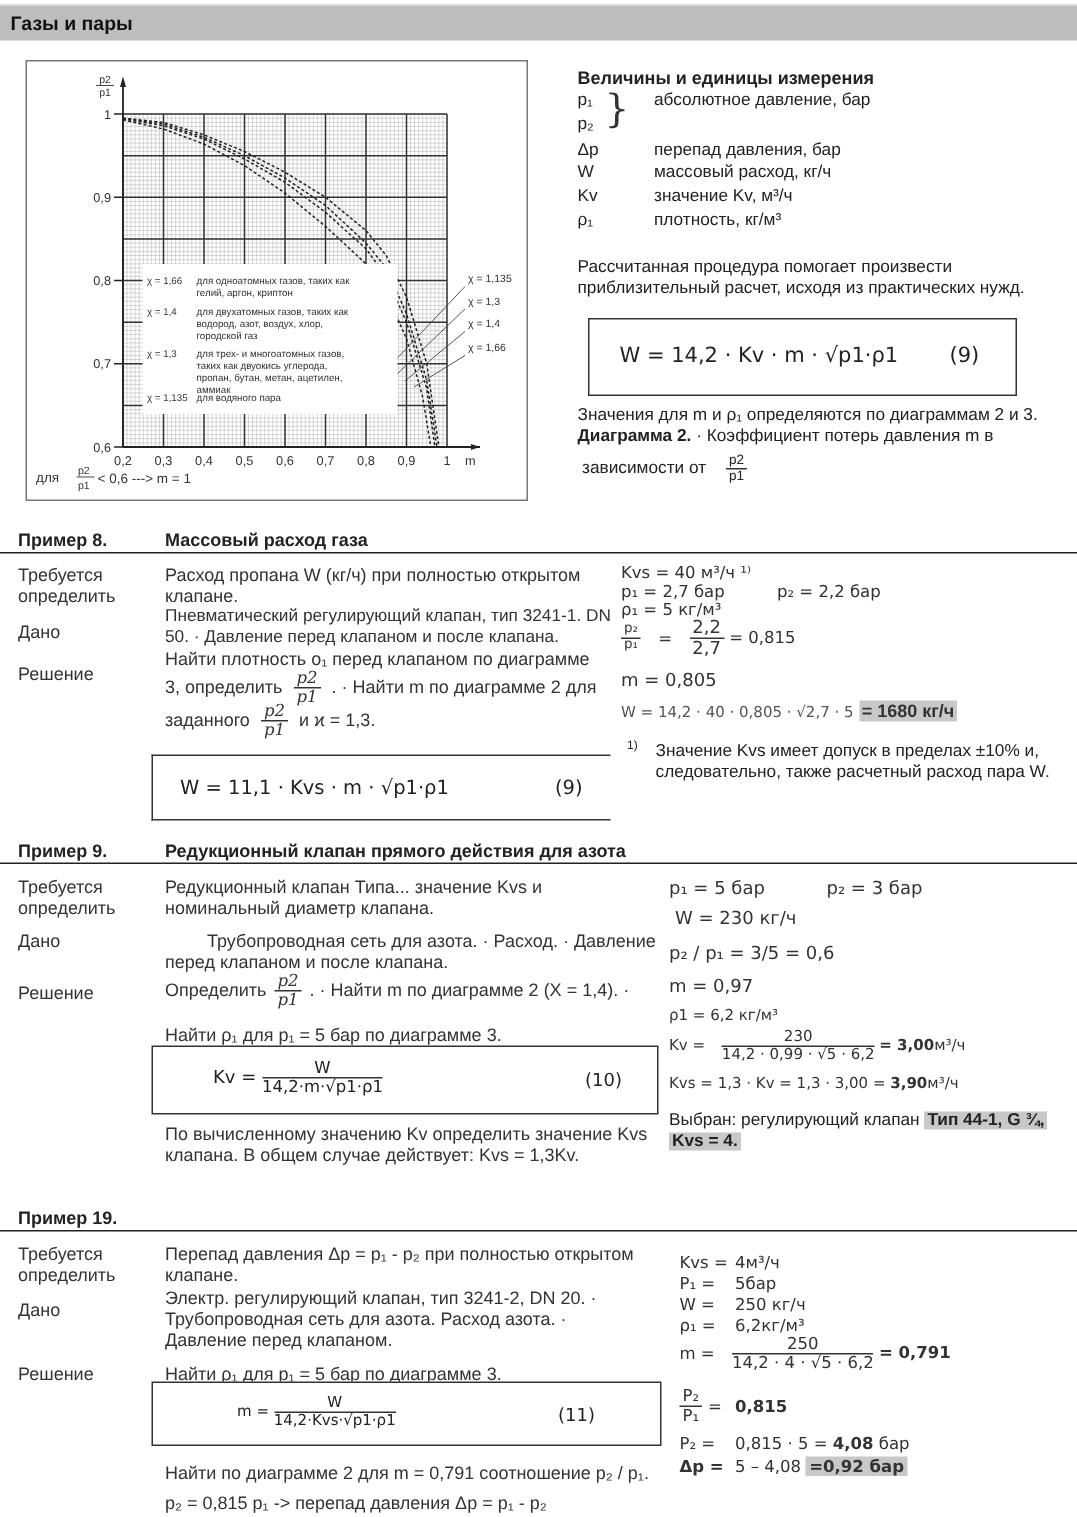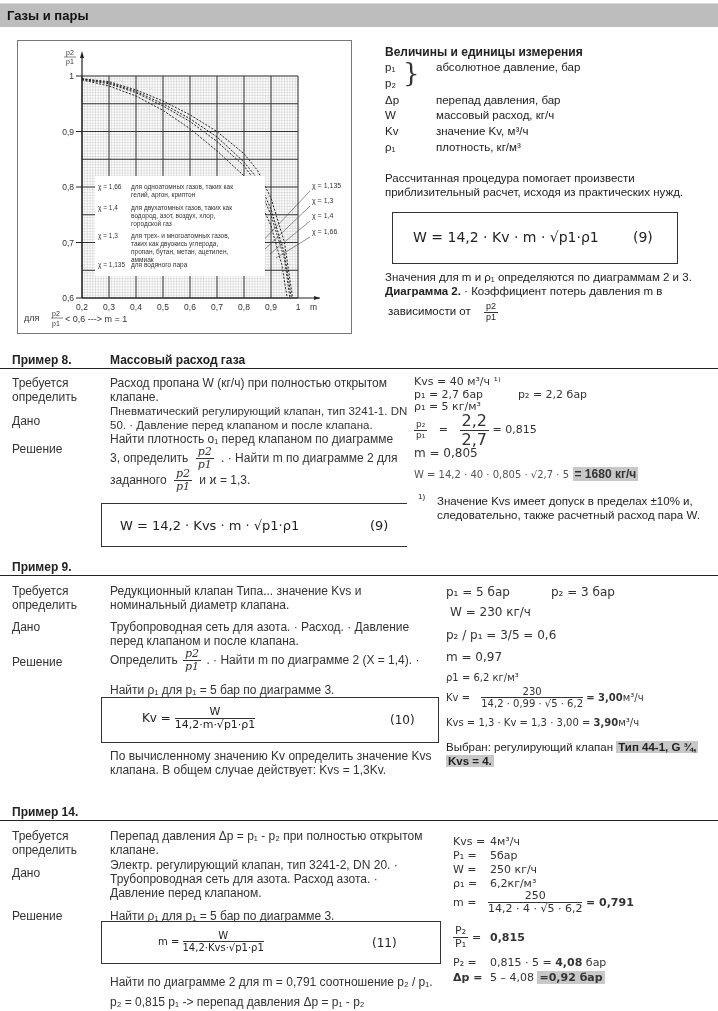--- a/index.html
+++ b/index.html
@@ -346,54 +346,55 @@
   <span>3, определить</span>
   <span class="frac" style="font-family:'DejaVu Serif',serif;font-style:italic;font-size:11px;margin:0 4px;"><span class="n">p2</span><span class="d">p1</span></span>
   <span>. · Найти m по диаграмме 2 для</span>
 </div>
 <div class="abs txt" style="top:468px;">
   <span>заданного</span>
   <span class="frac" style="font-family:'DejaVu Serif',serif;font-style:italic;font-size:11px;margin:0 4px;"><span class="n">p2</span><span class="d">p1</span></span>
   <span>и ϰ = 1,3.</span>
 </div>
 <div class="abs formula-box" style="left:101px;top:503px;width:306px;height:44px;border-right:none;">
-  <span class="expr" style="left:18px;top:14px;font-size:13px;">W = 14,2 · Kvs · m · √p1·ρ1</span>
+  <span class="expr" style="left:18px;top:14px;font-size:13px;">W = 11,1 · Kvs · m · √p1·ρ1</span>
   <span class="eqnum" style="left:268px;top:14px;font-size:13px;">(9)</span>
 </div>
 
 <div class="abs calc" style="left:414px;top:375px;">Kvs = 40 м³/ч ¹⁾</div>
 <div class="abs calc" style="left:414px;top:388px;">p₁ = 2,7 бар</div>
 <div class="abs calc" style="left:518px;top:388px;">p₂ = 2,2 бар</div>
 <div class="abs calc" style="left:414px;top:400px;">ρ₁ = 5 кг/м³</div>
 <div class="abs calc" style="left:414px;top:412px;">
   <span class="frac fracs"><span class="n">p₂</span><span class="d">p₁</span></span>
   <span style="margin:0 8px;">=</span>
-  <span class="frac" style="font-size:16px;"><span class="n">2,2</span><span class="d">2,7</span></span>
+  <span class="frac" style="font-size:12px;"><span class="n">2,2</span><span class="d">2,7</span></span>
   <span>= 0,815</span>
 </div>
 <div class="abs calc" style="left:414px;top:446px;font-size:12px;">m = 0,805</div>
 <div class="abs calc" style="left:414px;top:467px;">
   <span style="font-size:10px;color:#555;margin-top:44px;">W  = 14,2 · 40 · 0,805 · √2,7 · 5</span>
   <span class="hl" style="font-family:'Liberation Sans',sans-serif;font-size:12px;">= 1680 кг/ч</span>
 </div>
 <div class="abs" style="left:418px;top:492px;font-size:8px;">1)</div>
 <div class="abs small" style="left:437px;top:494px;">Значение Kvs имеет допуск в пределах ±10% и,</div>
 <div class="abs small" style="left:437px;top:508px;">следовательно, также расчетный расход пара W.</div>
 
 <div class="abs sec-head" style="top:560px;">
   <span class="num">Пример 9.</span>
+  <span class="ttl">Редукционный клапан прямого действия для азота</span>
 </div>
 <div class="abs lbl" style="top:584px;">Требуется</div>
 <div class="abs lbl" style="top:598px;">определить</div>
 <div class="abs lbl" style="top:620px;">Дано</div>
 <div class="abs lbl" style="top:655px;">Решение</div>
 
 <div class="abs txt" style="top:584px;">Редукционный клапан Типа... значение Kvs и</div>
 <div class="abs txt" style="top:598px;">номинальный диаметр клапана.</div>
-<div class="abs txt" style="top:620px;">Трубопроводная сеть для азота. · Расход. · Давление</div>
+<div class="abs txt" style="top:620px;margin-left:28px;">Трубопроводная сеть для азота. · Расход. · Давление</div>
 <div class="abs txt" style="top:634px;">перед клапаном и после клапана.</div>
 <div class="abs txt" style="top:648px;">
   <span>Определить</span>
   <span class="frac" style="font-family:'DejaVu Serif',serif;font-style:italic;font-size:11px;margin:0 2px;"><span class="n">p2</span><span class="d">p1</span></span>
   <span>. · Найти m по диаграмме 2 (X = 1,4). ·</span>
 </div>
 <div class="abs txt" style="top:683px;">Найти ρ₁ для p₁ = 5 бар по диаграмме 3.</div>
 <div class="abs formula-box" style="left:101px;top:697px;width:338px;height:46px;">
   <span class="expr" style="left:40px;top:8px;font-size:12px;">
     <span>Kv =</span>
@@ -421,21 +422,21 @@
 </div>
 <div class="abs small" style="left:446px;top:740px;">
   <span>Выбран: регулирующий клапан</span>
   <span class="hl">Тип 44-1, G ¾,</span>
 </div>
 <div class="abs small" style="left:446px;top:754px;">
   <span class="hl">Kvs = 4.</span>
 </div>
 
 <div class="abs sec-head" style="top:805px;">
-  <span class="num">Пример 14.</span>
+  <span class="num">Пример 19.</span>
 </div>
 <div class="abs lbl" style="top:829px;">Требуется</div>
 <div class="abs lbl" style="top:843px;">определить</div>
 <div class="abs lbl" style="top:866px;">Дано</div>
 <div class="abs lbl" style="top:909px;">Решение</div>
 
 <div class="abs txt" style="top:829px;">Перепад давления Δp = p₁ - p₂ при полностью открытом</div>
 <div class="abs txt" style="top:843px;">клапане.</div>
 <div class="abs txt" style="top:858px;">Электр. регулирующий клапан, тип 3241-2, DN 20. ·</div>
 <div class="abs txt" style="top:872px;">Трубопроводная сеть для азота. Расход азота. ·</div>

